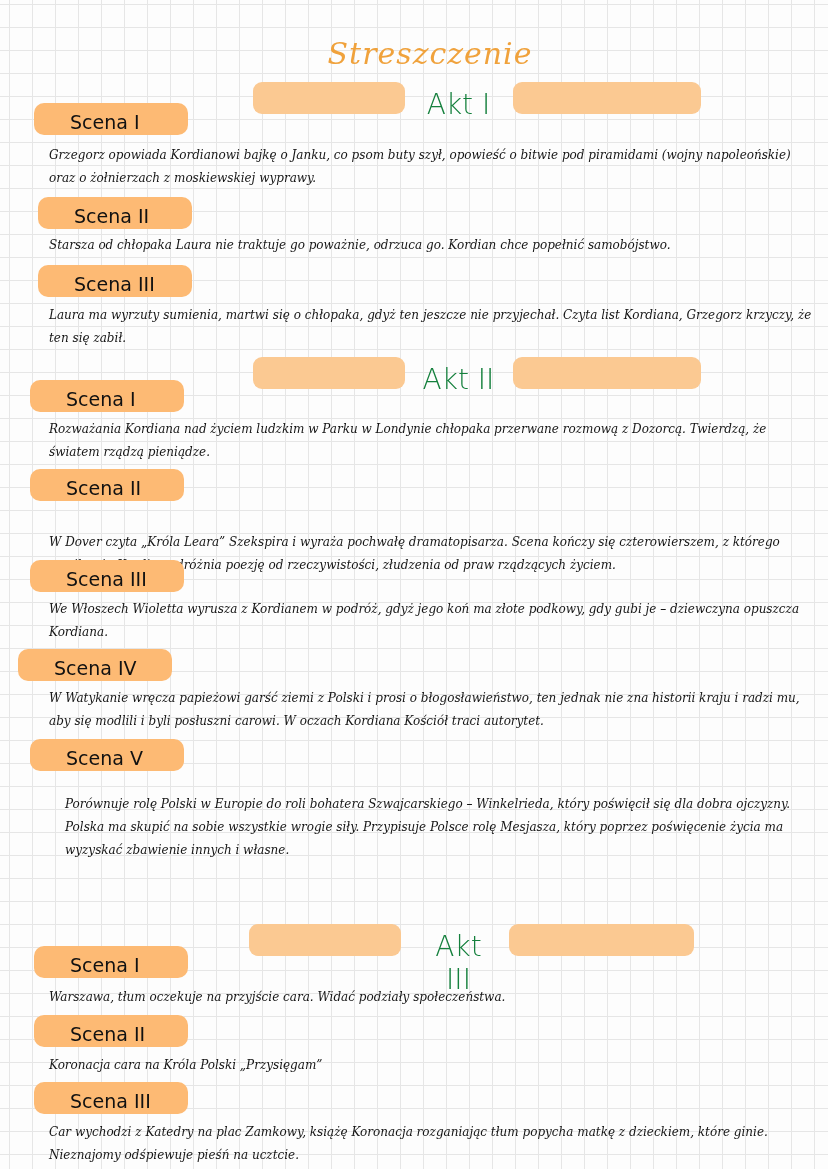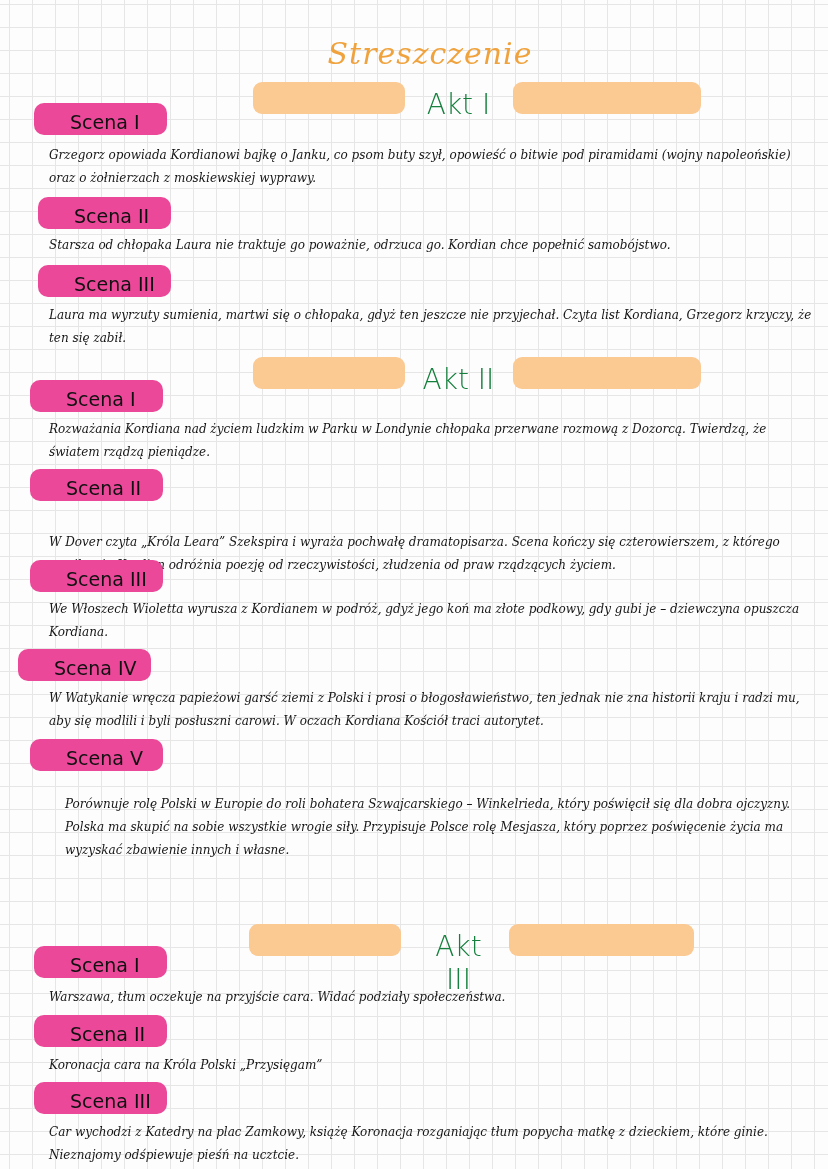--- a/index.html
+++ b/index.html
@@ -30,21 +30,21 @@
   }
   .act .bar.left { left: 237px; width: 152px; }
   .act .bar.right { left: 497px; width: 188px; }
   .act .label {
     position: absolute; left: 390px; width: 105px; top: 0;
     text-align: center; font-size: 28px; color: #15803d;
     font-family: "DejaVu Sans", sans-serif; font-weight: 300;
   }
   .scene-tag {
     position: absolute; height: 20px; border-radius: 10px;
-    background: #ec4899; width: 133px;
+    background: #fdba74; width: 154px;
   }
   .scene-tag span {
     position: absolute; left: 20px; top: -8px;
     font-size: 19px; color: #111; font-family: "DejaVu Sans", sans-serif;
     white-space: nowrap;
   }
   .text {
     position: absolute; left: 17px; width: 800px;
     font-size: 12px; line-height: 23px; color: #151515;
     font-family: "DejaVu Serif", serif; font-style: italic;

